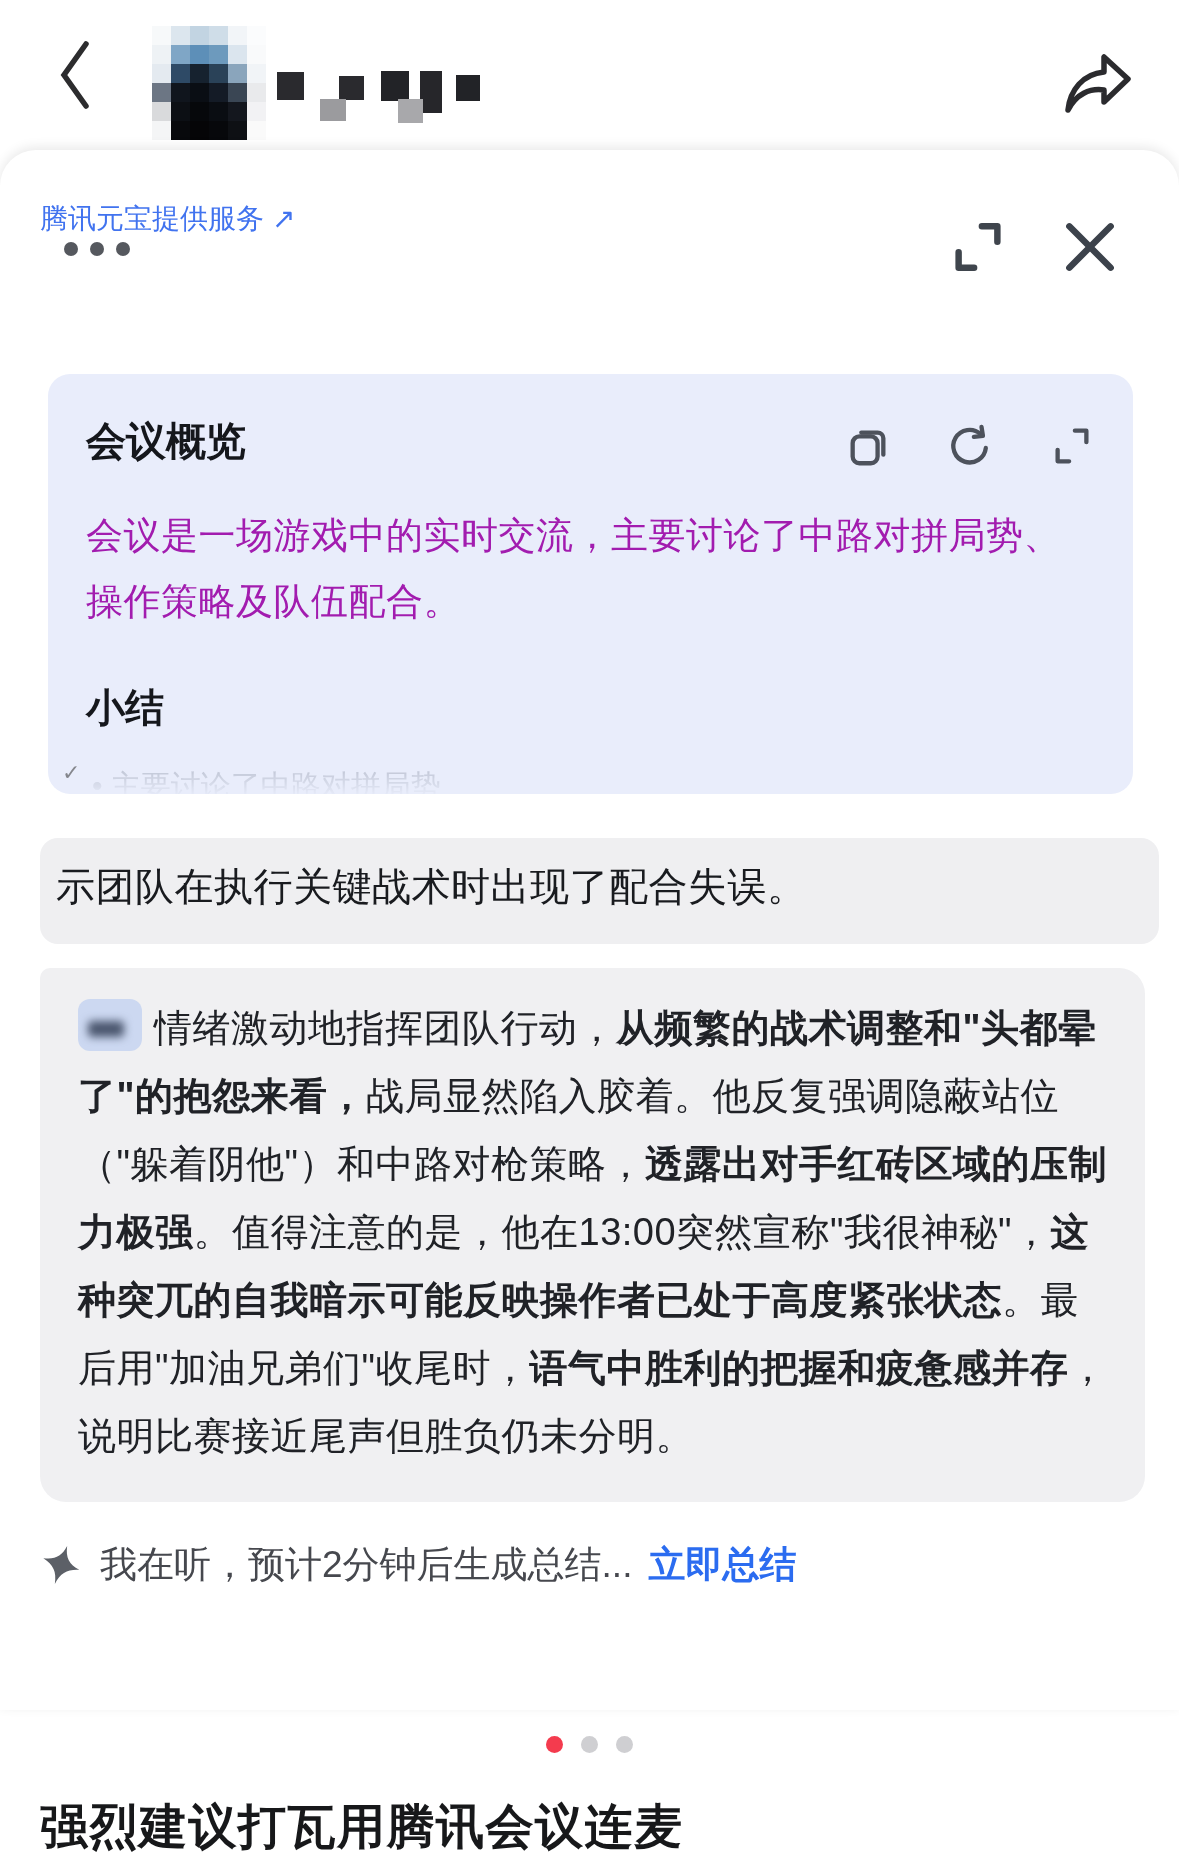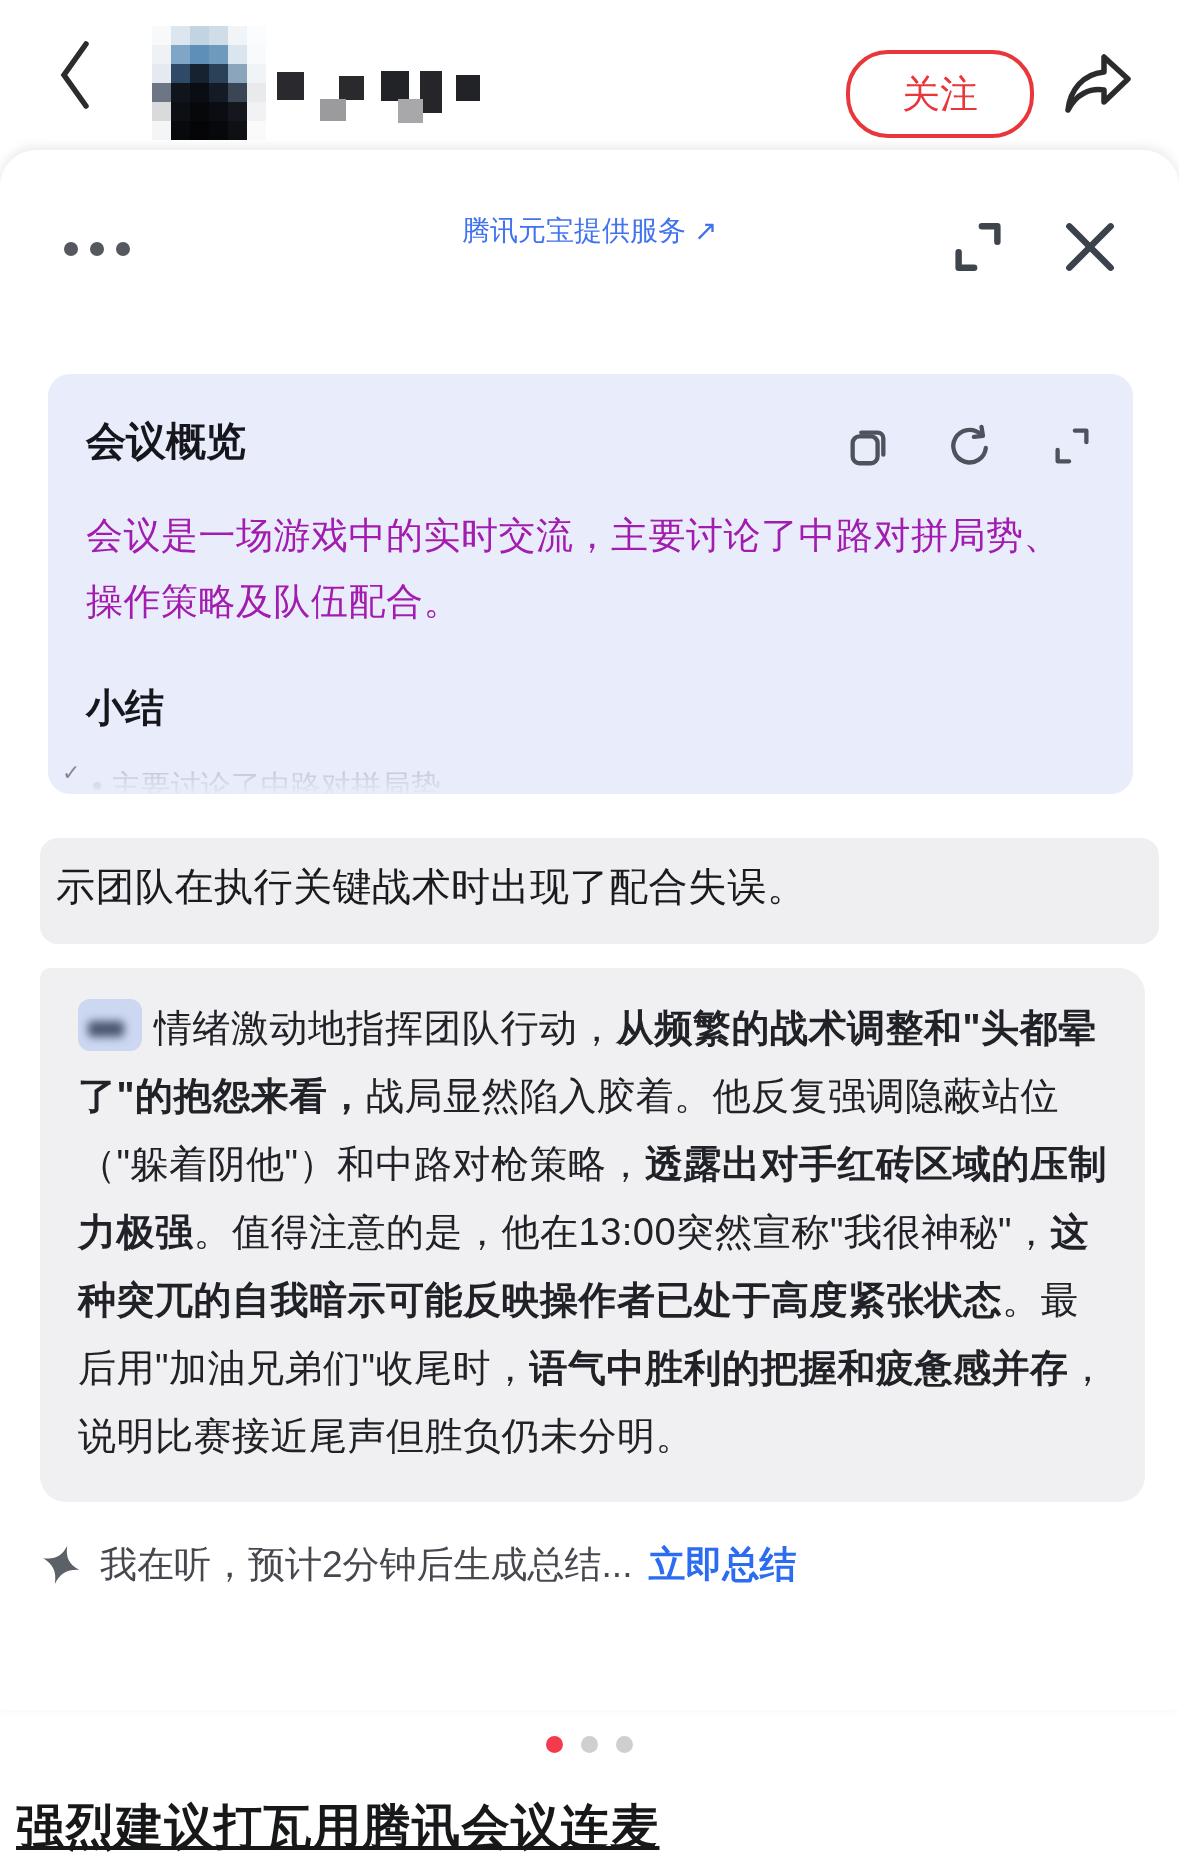--- a/index.html
+++ b/index.html
@@ -21,21 +21,21 @@
     font-size:38px;font-weight:500;display:flex;align-items:center;justify-content:center;}
   .share-btn{position:absolute;left:1056px;top:46px;width:80px;height:80px;}
   
   .sheet{position:relative;margin-top:0;height:1560px;background:#fff;
     border-radius:36px 36px 0 0;box-shadow:0 -3px 12px rgba(0,0,0,0.09);
     padding:0 40px;box-sizing:border-box;}
   .panel-header{position:relative;padding-top:38px;height:128px;}
   .more-btn{position:absolute;left:24px;top:92px;display:flex;gap:12px;}
   .more-btn s{width:14px;height:14px;border-radius:50%;background:#55585e;}
   .panel-title{text-align:center;font-size:46px;font-weight:700;color:#141619;letter-spacing:1px;}
-  .panel-sub{text-align:center;margin-top:24px;font-size:28px;color:#4173ef;}
+  .panel-sub{margin-top:12px;font-size:28px;color:#4173ef;}
   .hdr-expand{position:absolute;right:130px;top:66px;width:62px;height:62px;}
   .hdr-close{position:absolute;right:18px;top:66px;width:62px;height:62px;}
   
   .card{position:relative;margin:58px 6px 0 8px;height:420px;box-sizing:border-box;
     background:#e9edfb;border-radius:22px;padding:40px 38px 0;overflow:hidden;}
   .card-head{display:flex;align-items:flex-end;}
   .card-title{flex:1;font-size:40px;font-weight:700;color:#15171c;}
   .card-icons{display:flex;gap:56px;align-items:center;}
   .card-body{margin-top:34px;font-size:37px;line-height:66px;color:#a21caf;letter-spacing:0.5px;}
   .card-sub{margin-top:46px;font-size:39px;font-weight:700;color:#15171c;}
@@ -60,21 +60,21 @@
     filter:blur(4px);display:block;border-radius:4px;}
   
   .status-row{margin-top:38px;display:flex;align-items:center;font-size:37px;color:#46484e;}
   .spark{width:42px;height:42px;margin-right:18px;flex:none;}
   .summarize-link{color:#2b6cf0;font-weight:600;margin-left:16px;}
   
   .dots{display:flex;justify-content:center;gap:18px;margin-top:26px;}
   .dots b{width:17px;height:17px;border-radius:50%;background:#cfcfd2;}
   .dots b.active{background:#f43b4e;}
   
-  .post-title{margin:42px 16px 0;font-size:48px;font-weight:700;color:#17181a;letter-spacing:1.5px;text-decoration:underline;}
+  .post-title{margin:42px 40px 0;font-size:48px;font-weight:700;color:#17181a;letter-spacing:1.5px;}
   svg{display:block;}
 </style>
 </head>
 <body>
 
 <div class="topbar">
   <div class="back-btn">
     <svg width="44" height="78" viewBox="0 0 44 78">
       <path d="M34 8 L12 39 L34 70" fill="none" stroke="#2c2c2e" stroke-width="5.5" stroke-linecap="round"></path>
     </svg>
@@ -119,21 +119,20 @@
     </div>
   <div class="nameblocks">
     <i style="left:277px;top:72px;width:27px;height:28px;background:#2a2a2e"></i>
     <i style="left:339px;top:76px;width:25px;height:24px;background:#2a2a2e"></i>
     <i style="left:381px;top:71px;width:28px;height:30px;background:#222327"></i>
     <i style="left:420px;top:71px;width:22px;height:42px;background:#26262a"></i>
     <i style="left:456px;top:75px;width:24px;height:26px;background:#222327"></i>
     <i style="left:320px;top:99px;width:26px;height:22px;background:#9b9b9e"></i>
     <i style="left:398px;top:99px;width:25px;height:24px;background:#a8a8ab"></i>
   </div>
-  <div class="follow-btn">关注</div>
   <div class="share-btn">
     <svg width="80" height="80" viewBox="0 0 80 80">
       <path d="M48 26 C27 28 14 44 12 64 C20 48 34 42 48 44 L48 56 L72 33 L48 11 Z" fill="none" stroke="#2b2b2e" stroke-width="5.5" stroke-linejoin="round"></path>
     </svg>
   </div>
 </div>
 
 <div class="sheet">
 
   <div class="panel-header">

